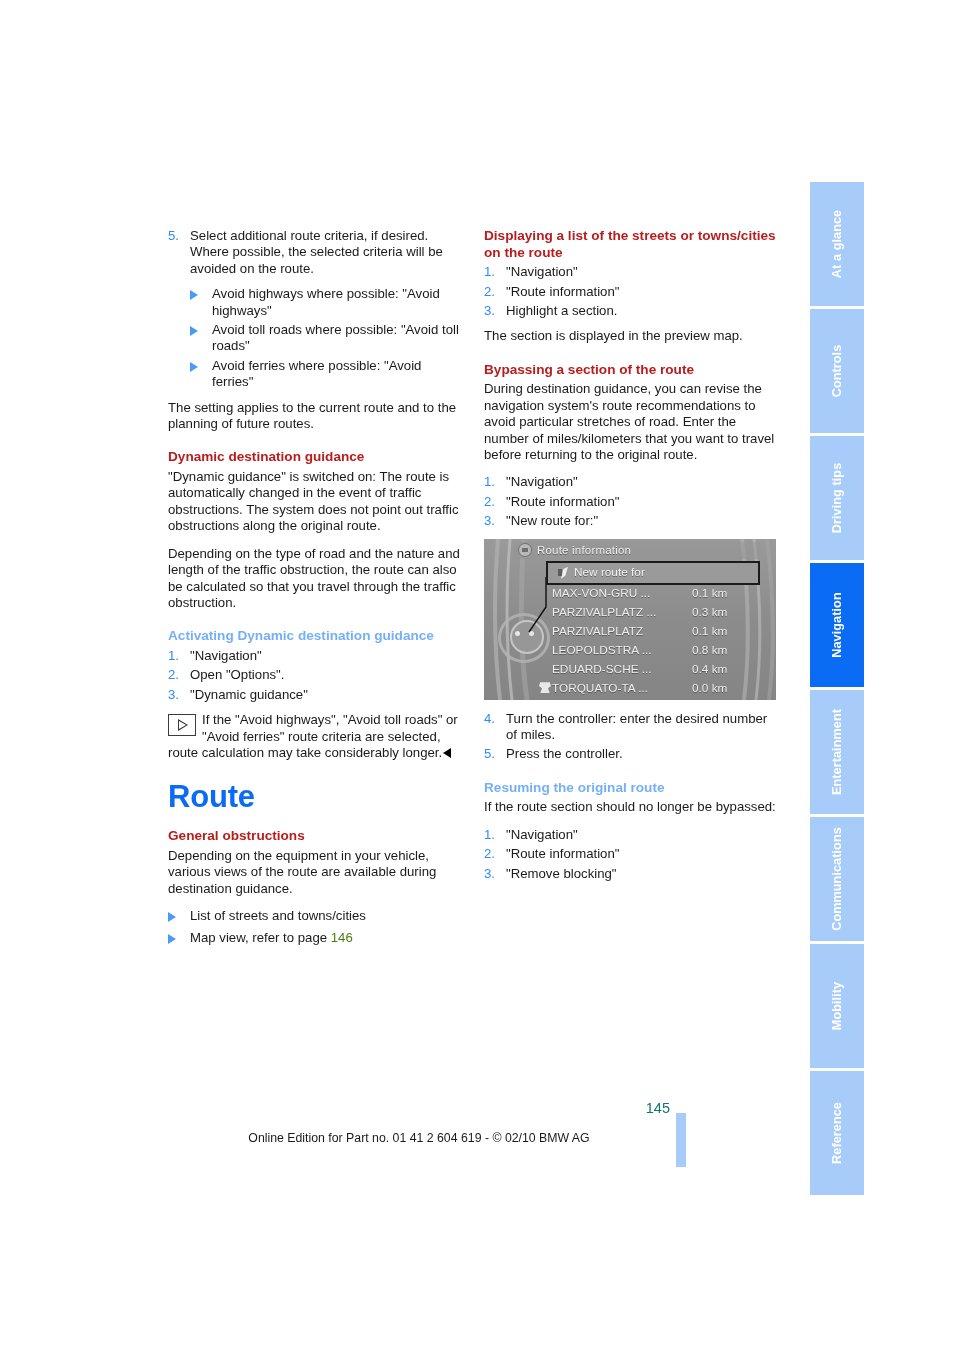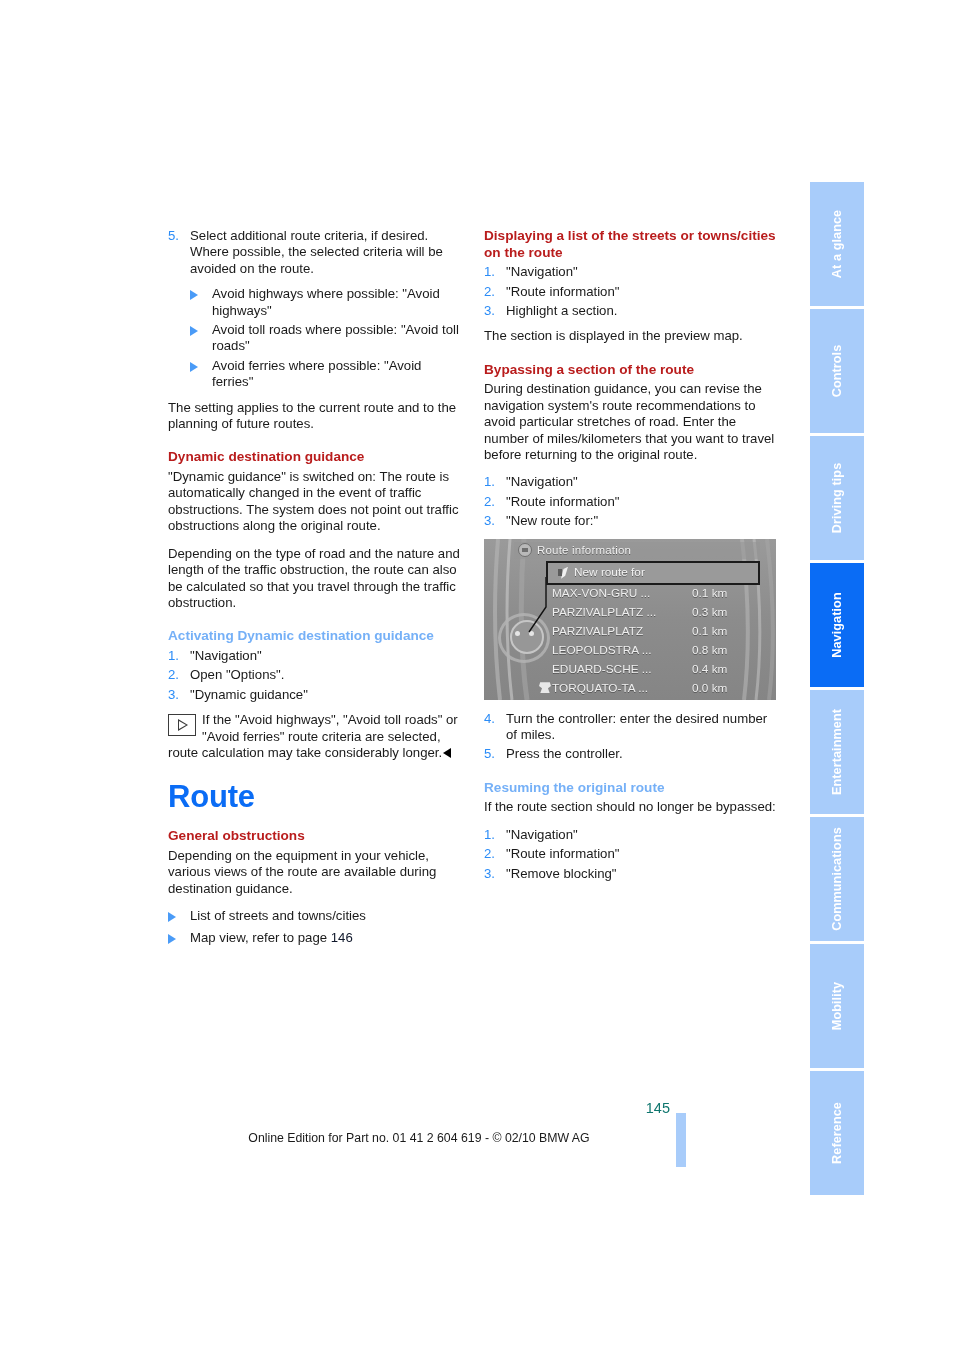--- a/index.html
+++ b/index.html
@@ -100,21 +100,21 @@
     line-height: 16.4px;
   }
   .tri {
     display: inline-block;
     width: 0; height: 0;
     border-top: 5px solid transparent;
     border-bottom: 5px solid transparent;
     border-left: 8px solid #4a9bf7;
   }
 
-  .pageref { color: #0f172a; }
+  .pageref { color: #4d7c0f; }
 
   
   .note {
     margin: 2px 0 9px 0;
     font-size: 13.2px;
     line-height: 16.4px;
   }
   .note .glyph {
     float: left;
     width: 28px;

